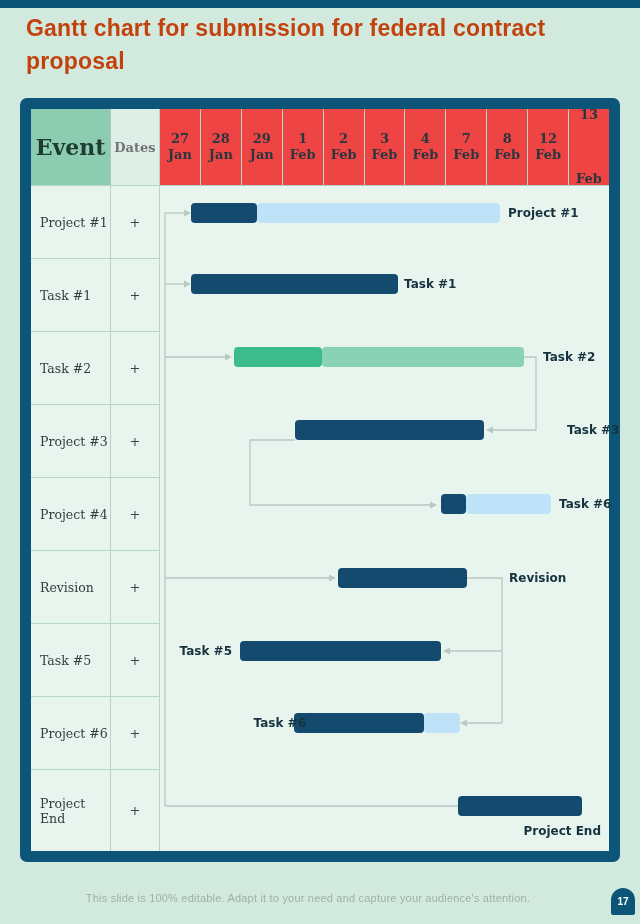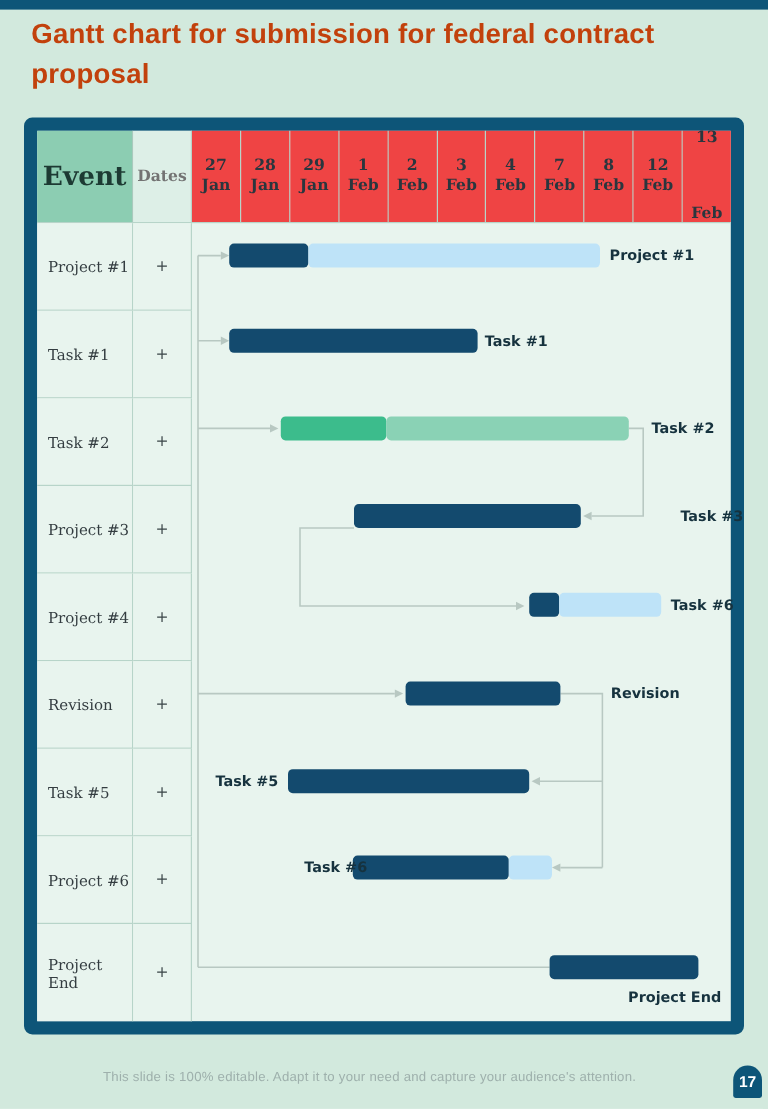--- a/index.html
+++ b/index.html
@@ -65,21 +65,21 @@
   }
   
   .footer {
     position:absolute; top:892px; left:0; width:616px; text-align:center;
     font-size:11px; color:#9eb0ac; letter-spacing:.2px;
   }
   .badge {
     position:absolute; top:888px; right:5px; width:24px; height:27px;
     background:#0d5578; border-radius:12px 12px 2px 2px;
     display:flex; align-items:center; justify-content:center;
-    color:#ffffff; font-size:13px; font-weight:bold;
+    color:#ffffff; font-size:10px; font-weight:bold;
   }
 </style>
 </head>
 <body>
 
 <div class="top-strip"></div>
 <h1 class="title">Gantt chart for submission for federal contract proposal</h1>
 
 <div class="frame">
   <div class="inner">

